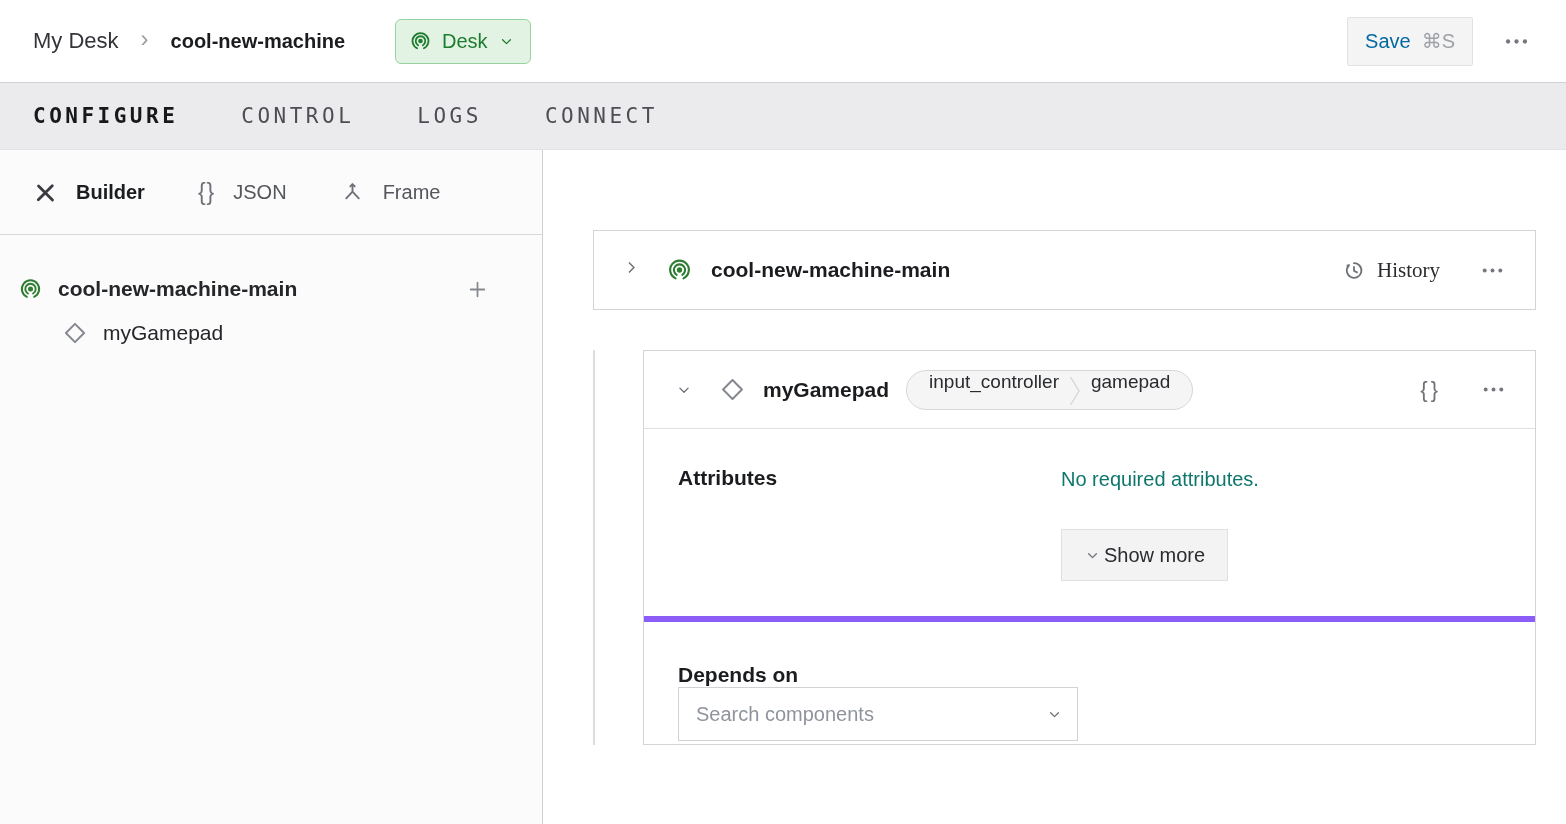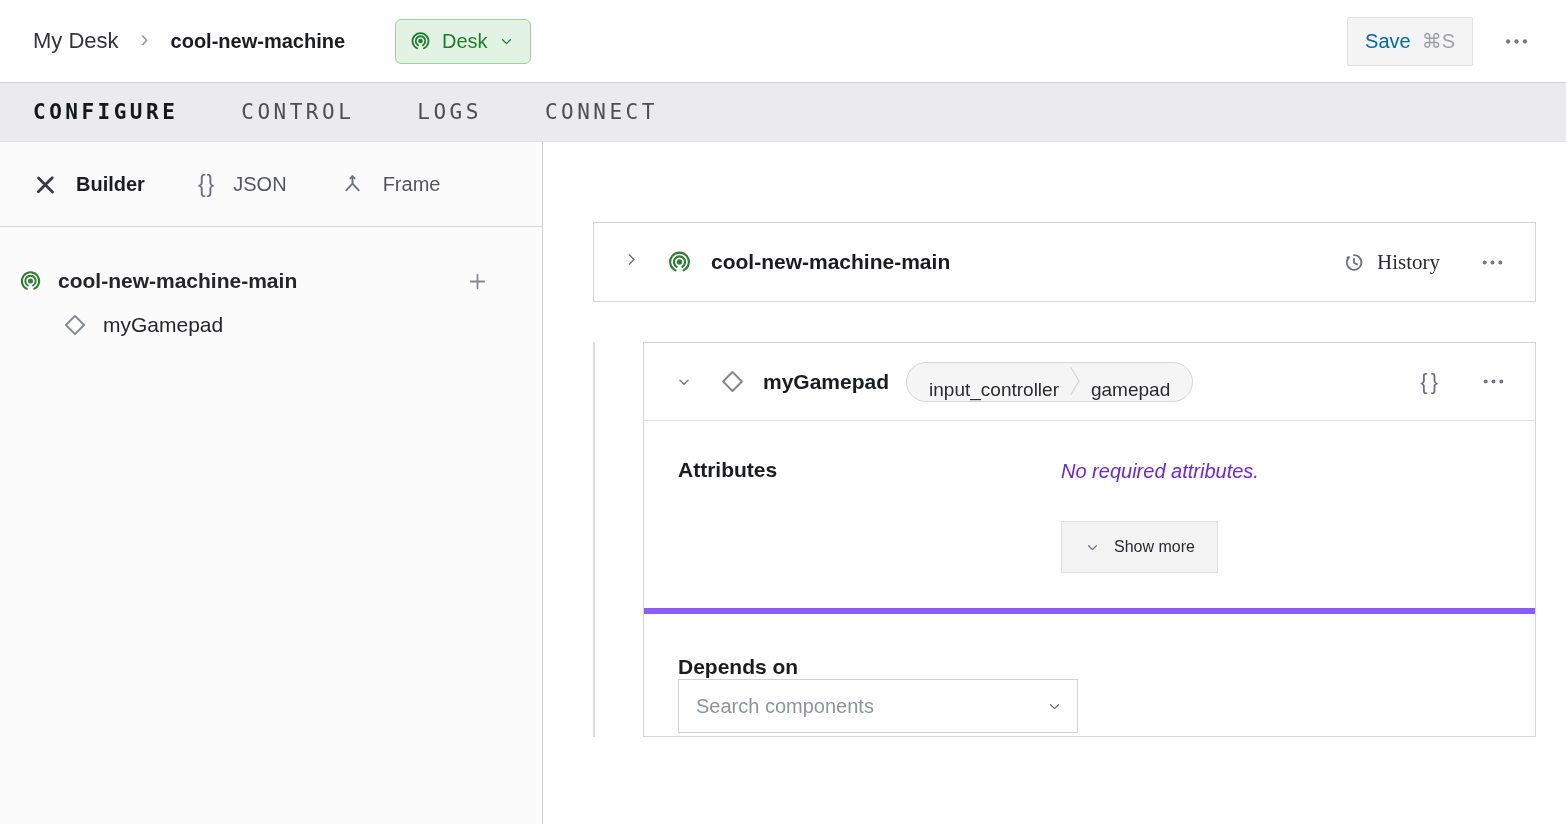--- a/index.html
+++ b/index.html
@@ -21,21 +21,21 @@
   .save-btn { height:49px; display:flex; align-items:center; gap:11px; padding:0 17px;
     background:#f4f4f5; border:1px solid #e2e2e5; border-radius:2px; cursor:pointer;
     font-family:inherit; }
   .save-btn .save-label { font-size:20px; color:#0369a1; }
   .save-btn .save-shortcut { font-size:20px; color:#9fa1a8; }
   .iconbtn { border:none; background:transparent; cursor:pointer; display:flex; align-items:center;
     color:#74777d; padding:0; }
   .tb-right .iconbtn { margin-left:30px; }
 
   
-  .navtabs { height:60px; background:#ebebee; border-top:1px solid #d2d2d5;
+  .navtabs { height:68px; background:#ebebee; border-top:1px solid #d2d2d5;
     border-bottom:1px solid #e2e2e5; display:flex; align-items:center; gap:63px;
     padding-left:33px; font-family:"DejaVu Sans Mono","Liberation Mono",monospace; }
   .navtab { font-size:21px; letter-spacing:3.5px; color:#4d4e53; cursor:pointer; }
   .navtab.active { font-weight:700; color:#17181a; }
 
   
   .content { display:flex; height:740px; }
 
   
   .sidebar { width:543px; background:#fbfbfb; border-right:1px solid #cfcfd2; flex:0 0 543px; }
@@ -63,34 +63,34 @@
   .history-btn svg { color:#6e7177; }
   .part-card .iconbtn, .comp-header .iconbtn { margin-left:40px; }
 
   .nested { margin-top:40px; width:943px; border-left:2px solid #dcdcdf; padding-left:48px; }
   .comp-card { width:893px; }
   .comp-header { height:78px; display:flex; align-items:center; padding:0 29px 0 31px;
     border-bottom:1px solid #dfdfe2; }
   .comp-header .chev { display:flex; color:#6e7177; margin-right:26px; }
   .comp-header .diamond { display:flex; color:#85888f; }
   .comp-header .title { margin-left:17px; font-size:21px; font-weight:700; color:#1b1c1f; }
-  .api-pill { margin-left:17px; height:40px; display:flex; align-items:flex-end;
+  .api-pill { margin-left:17px; height:40px; display:flex; align-items:flex-start;
     background:#f5f5f6; border:1px solid #d7d7da; border-radius:20px; overflow:hidden; }
   .api-pill .seg { font-size:19px; color:#2a2b2e; }
   .api-pill .seg.type { padding:0 10px 0 22px; }
   .api-pill .seg.model { padding:0 22px 0 10px; }
   .braces-glyph { font-size:22px; color:#6e7177; letter-spacing:3px; }
 
   .row { display:flex; padding:0 34px; }
   .row-attributes { height:193px; border-bottom:6px solid #8b5cf6; padding-top:37px; }
   .row-label { width:383px; font-size:21px; font-weight:700; color:#1b1c1f; }
-  .attr-right .empty-msg { font-size:20px; color:#6d28d9; line-height:26px;font-style:italic; }
-  .show-more-btn { margin-top:37px; height:52px; display:flex; align-items:center; gap:13px;
+  .attr-right .empty-msg { font-size:20px; color:#0f766e; line-height:26px; }
+  .show-more-btn { margin-top:37px; height:52px; display:flex; align-items:center; gap:3px;
     padding:0 22px; background:#f3f3f4; border:1px solid #e0e0e3; cursor:pointer;
-    font-family:inherit; font-size:16px; color:#2a2b2e; }
+    font-family:inherit; font-size:20px; color:#2a2b2e; }
   .show-more-btn svg { color:#6e7177; }
   .row-depends { height:122px; padding-top:33px;flex-direction:column; }
   .row-depends .row-label { padding-top:8px; }
   .dep-select { position:relative; width:400px; height:54px; }
   .dep-select input { width:100%; height:100%; border:1px solid #d2d2d6; background:#fff;
     padding:0 44px 0 17px; font-family:inherit; font-size:20px; color:#2a2b2e; outline:none; }
   .dep-select input::placeholder { color:#8f949c; opacity:1; }
   .dep-select .sel-chev { position:absolute; right:15px; top:19px; color:#6e7177; pointer-events:none; }
 </style>
 </head>

